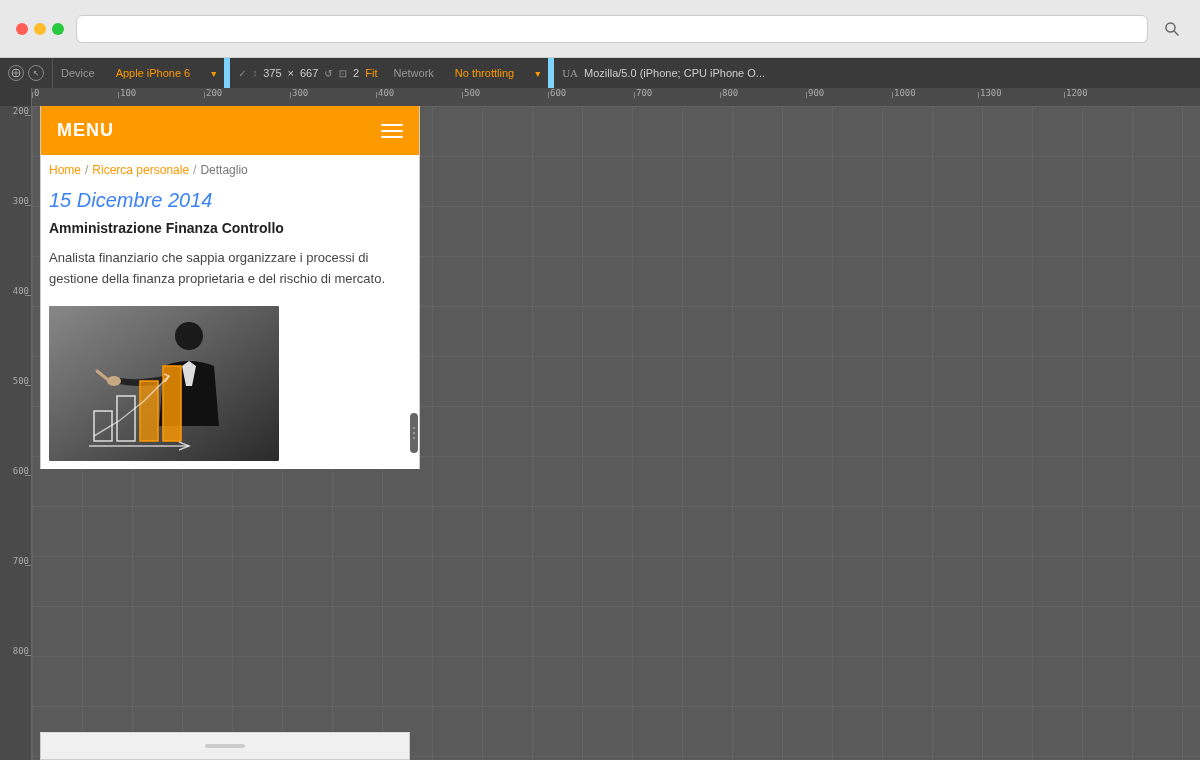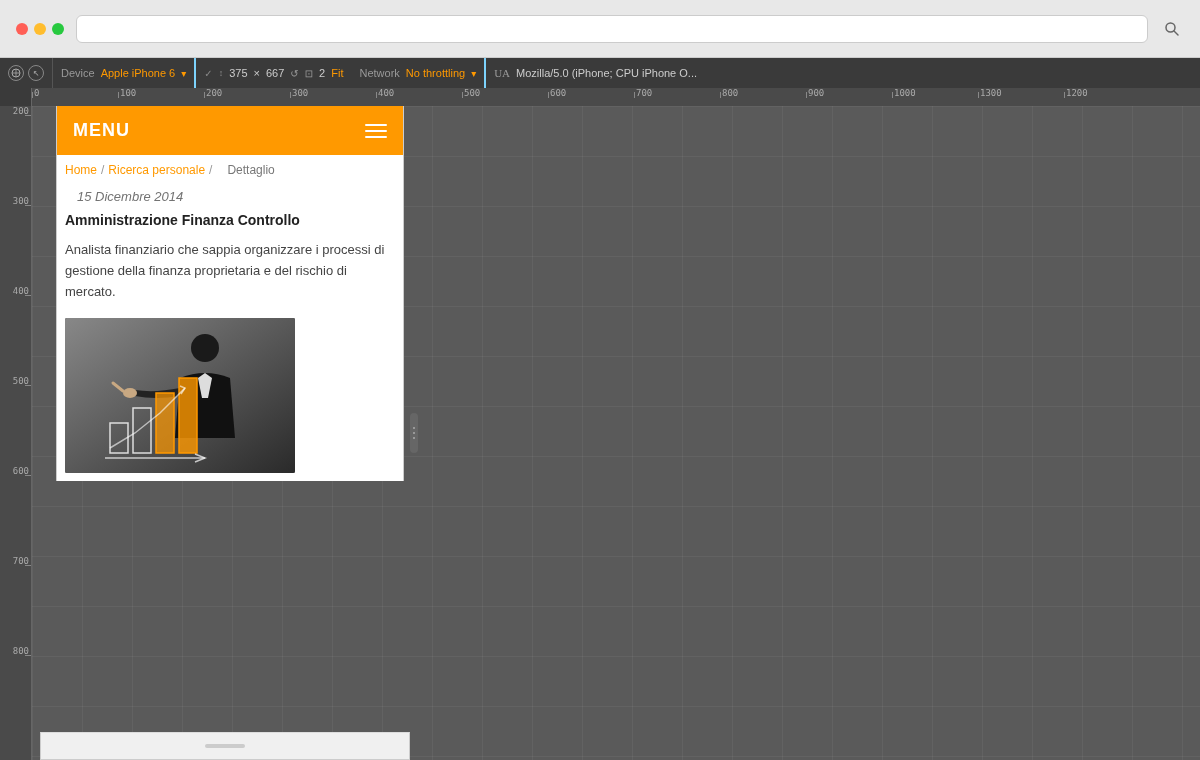--- a/index.html
+++ b/index.html
@@ -44,22 +44,22 @@
       height: 30px;
       background: #3a3a3a;
       display: flex;
       align-items: stretch;
       font-size: 12px;
     }
     .toolbar-section {
       display: flex;
       align-items: center;
       padding: 0 8px;
-      gap: 6px;
-      border-right: 2px solid #7dd3fc;
+      gap: 21px;
+      border-right: 6px solid #7dd3fc;
       justify-content: center;
     }
     .toolbar-label {
       color: #999;
       font-size: 11px;
     }
     .toolbar-value {
       color: #f90;
       font-size: 11px;
       font-weight: 500;
@@ -191,23 +191,23 @@
       position: relative;
       background-image:
         linear-gradient(rgba(255,255,255,0.05) 1px, transparent 1px),
         linear-gradient(90deg, rgba(255,255,255,0.05) 1px, transparent 1px);
       background-size: 50px 50px;
     }
 
     
     .device-frame {
       position: absolute;
-      left: 24px;
+      left: 8px;
       top: 0;
-      width: 348px;
+      width: 380px;
       background: white;
       border: 1px solid #ccc;
       border-top: none;
       border-bottom: none;
     }
 
     
     .device-bottom {
       position: absolute;
       left: 8px;
@@ -293,39 +293,37 @@
     }
     .breadcrumb-link {
       color: #f90;
       text-decoration: none;
     }
     .breadcrumb-sep {
       color: #999;
     }
     .breadcrumb-current {
       color: #777;
-      margin-left: 11px;
     }
 
     .page-title {
       font-size: 22px;
       font-weight: 700;
       color: #333;
       text-transform: uppercase;
       line-height: 1.2;
       margin-bottom: 16px;
       letter-spacing: 0.5px;
     }
 
     .post-date {
       font-style: italic;
-      color: #737373;
-      font-size: 13px;
+      color: #3b82f6;
+      font-size: 20px;
       margin-bottom: 8px;
-      margin-left: 12px;
     }
 
     .post-category {
       font-weight: 700;
       color: #222;
       font-size: 14px;
       margin-bottom: 12px;
     }
 
     .post-body {

